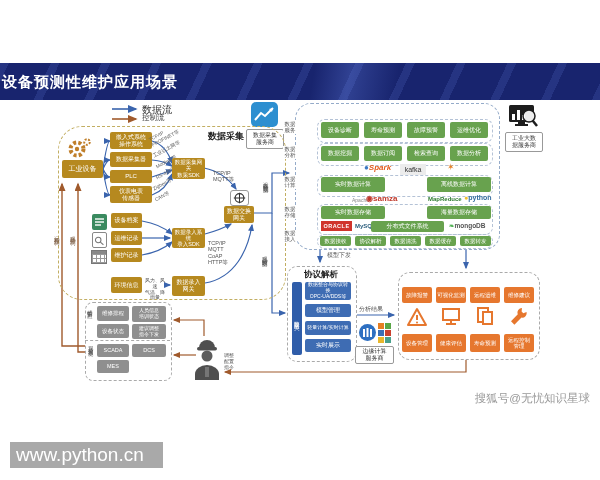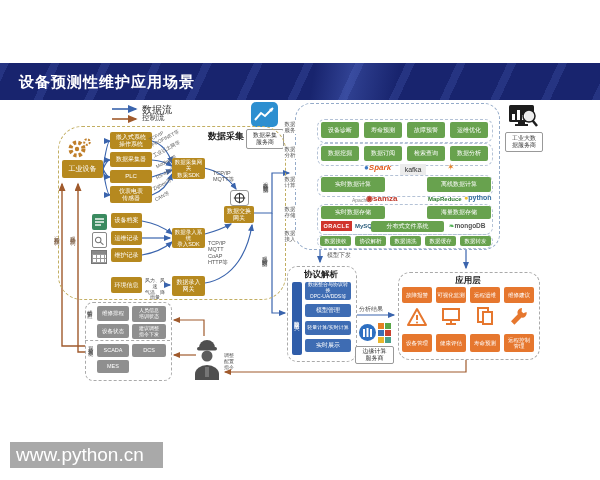--- a/index.html
+++ b/index.html
@@ -72,21 +72,21 @@
       <path d="M85 346 H62 V184" stroke-width="1.4" marker-end="url(#an)"></path>
       <path d="M85 352 H78 V184" stroke-width="1.4" marker-end="url(#an)"></path>
       <path d="M466 358 V372 H225" marker-end="url(#an)"></path>
       <path d="M204 336 V320 H174" marker-end="url(#an)"></path>
       <path d="M196 355 H174" marker-end="url(#an)"></path>
     </g>
   </svg>
 
 
   <div class="hdr">
-    <div style="position:absolute;left:19px;top:0;height:37px;line-height:37px;color:#fff;
+    <div style="position:absolute;left:2px;top:0;height:37px;line-height:37px;color:#fff;
                 font-size:15px;font-weight:bold;letter-spacing:1px">设备预测性维护应用场景</div>
   </div>
 
   <div class="lbl" style="left:142px;top:104px;font-size:10px;color:#333">数据流</div>
   <div class="lbl" style="left:142px;top:114px;font-size:7.5px;color:#333">控制流</div>
 
   <div class="abs" style="left:251px;top:102px;width:27px;height:25px;background:#2d8fd0;border-radius:5px">
     <svg viewBox="0 0 27 25" style="width:100%;height:100%">
       <polyline points="4,18 10,11 14,14 22,6" fill="none" stroke="#fff" stroke-width="2"></polyline>
       <path d="M22 6l-4 1 3 3z" fill="#fff"></path>
@@ -276,21 +276,20 @@
     <div class="abs" style="left:7px;top:0;width:6px;height:6px;background:#5aa646"></div>
     <div class="abs" style="left:0;top:7px;width:6px;height:6px;background:#3b6fb5"></div>
     <div class="abs" style="left:7px;top:7px;width:6px;height:6px;background:#c9402e"></div>
     <div class="abs" style="left:0;top:14px;width:6px;height:6px;background:#e8b72c"></div>
     <div class="abs" style="left:7px;top:14px;width:6px;height:6px;background:#49a08c"></div>
   </div>
   <div class="provbox" style="left:355px;top:346px;width:37px;height:16px">边缘计算
 服务商</div>
 
   <div class="abs" style="left:398px;top:272px;width:140px;height:86px;border:1.2px dashed #aaa;border-radius:12px;background:#fff"></div>
-  <div class="ttl" style="left:398px;top:275px;width:140px;font-size:8.5px;text-align:center">应用层</div>
   <div class="bx org" style="left:402px;top:287px;width:30px;height:16px;font-size:5.5px">故障报警</div>
   <div class="bx org" style="left:436px;top:287px;width:30px;height:16px;font-size:5.5px">可视化监测</div>
   <div class="bx org" style="left:470px;top:287px;width:30px;height:16px;font-size:5.5px">远程运维</div>
   <div class="bx org" style="left:504px;top:287px;width:30px;height:16px;font-size:5.5px">维修建议</div>
 
   <div class="abs" style="left:407px;top:307px;width:20px;height:20px">
     <svg viewBox="0 0 20 20" style="width:100%;height:100%">
       <path d="M10 2 L19 18 H1 Z" fill="none" stroke="#e6772e" stroke-width="2" stroke-linejoin="round"></path>
       <line x1="10" y1="8" x2="10" y2="13" stroke="#e6772e" stroke-width="2"></line>
       <circle cx="10" cy="15.5" r="1" fill="#e6772e"></circle>
@@ -344,15 +343,16 @@
       <rect x="12" y="31" width="4" height="10" fill="#767676"></rect>
     </svg>
   </div>
   <div class="lbl" style="left:224px;top:353px;font-size:5px">调整
 配置
 指令</div>
 
   <div class="lbl vtx" style="left:54px;top:232px;height:36px;font-size:5.5px;color:#7a5a40">远程控制</div>
   <div class="lbl vtx" style="left:70px;top:232px;height:36px;font-size:5.5px;color:#7a5a40">现场控制</div>
 
+  <div class="abs" style="left:290px;top:391px;width:300px;text-align:right;font-size:11.5px;color:#999">搜狐号@无忧知识星球</div>
   <div class="abs" style="left:10px;top:442px;width:153px;height:26px;background:#a9a9a9;color:#fff;font-size:19px;
               display:flex;align-items:center;padding-left:6px;box-sizing:border-box">www.python.cn</div>
 </div>
 
 </body></html>

